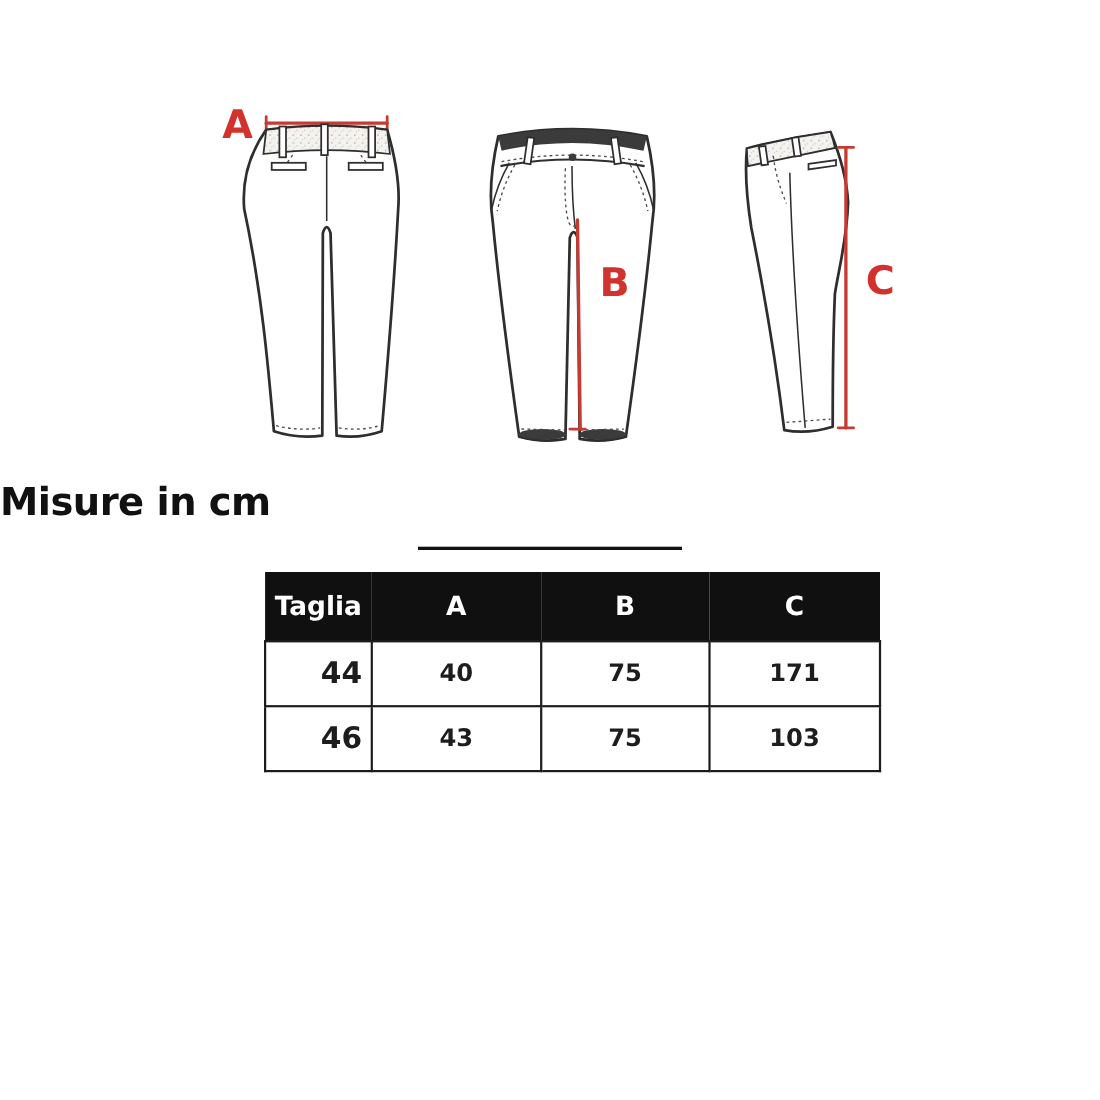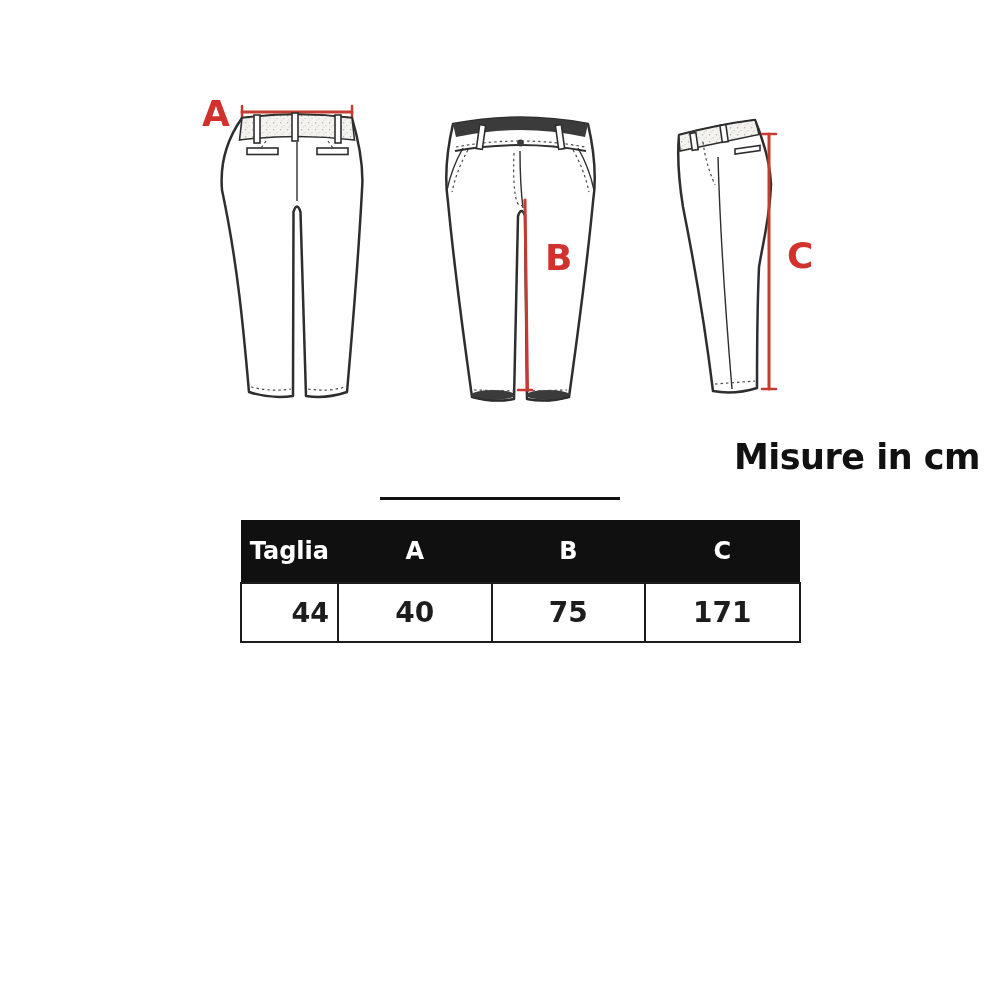--- a/index.html
+++ b/index.html
@@ -7,39 +7,39 @@
     position:relative;width:1000px;height:1000px;margin:0 auto;
     background:#ffffff;overflow:hidden;
     font-family:"DejaVu Sans","Liberation Sans",sans-serif;
   }
   .abs{position:absolute;}
   .measure-label{
     position:absolute;font-weight:bold;font-size:36px;line-height:1;
     color:#d2322d;letter-spacing:0;
   }
   .title{
-    position:absolute;left:0;top:437px;width:980px;text-align:right;
+    position:absolute;left:0;top:437px;width:980px;text-align:left;
     font-size:35px;font-weight:bold;color:#111111;letter-spacing:-0.5px;margin:0;
   }
   .title-underline{
     position:absolute;left:380px;top:497px;width:240px;height:3px;background:#111111;
   }
   .size-table-wrap{position:absolute;left:240px;top:520px;width:561px;}
   table.size-table{
     width:100%;border-collapse:collapse;table-layout:fixed;
     font-family:"DejaVu Sans","Liberation Sans",sans-serif;
   }
   table.size-table thead th{
     background:#101010;color:#ffffff;font-size:24px;font-weight:bold;
     height:62px;border:none;text-align:center;vertical-align:middle;padding:0;
   }
   table.size-table tbody td{
     background:#ffffff;border:2px solid #1c1c1c;height:57px;
     text-align:center;vertical-align:middle;font-weight:bold;color:#1d1d1d;
-    font-size:28px;padding:0;
+    font-size:22px;padding:0;
   }
   table.size-table tbody td.size-col{font-size:27px;padding-left:42px;}
   svg .outline{fill:#ffffff;stroke:#2e2e2e;stroke-width:2.5;stroke-linejoin:round;}
   svg .detail{fill:none;stroke:#2e2e2e;stroke-width:1.4;}
   svg .detail-thick{fill:none;stroke:#2e2e2e;stroke-width:2;}
   svg .dashed{fill:none;stroke:#4a4a4a;stroke-width:1.2;stroke-dasharray:2.5 3;}
   svg .welt{fill:#ffffff;stroke:#2e2e2e;stroke-width:1.6;}
   svg .loop{fill:#ffffff;stroke:#2e2e2e;stroke-width:1.6;}
   svg .dark{fill:#3b3b3b;stroke:none;}
   svg .redline{fill:none;stroke:#c53a31;stroke-width:3;stroke-linecap:round;}
@@ -189,17 +189,23 @@
           <th>C</th>
         </tr>
       </thead>
       <tbody>
         <tr>
           <td class="size-col">44</td>
           <td>40</td>
           <td>75</td>
           <td>171</td>
         </tr>
+        <tr>
+          <td class="size-col">46</td>
+          <td>43</td>
+          <td>75</td>
+          <td>103</td>
+        </tr>
       </tbody>
     </table>
   </div>
 
 </div>
 
 </body></html>

